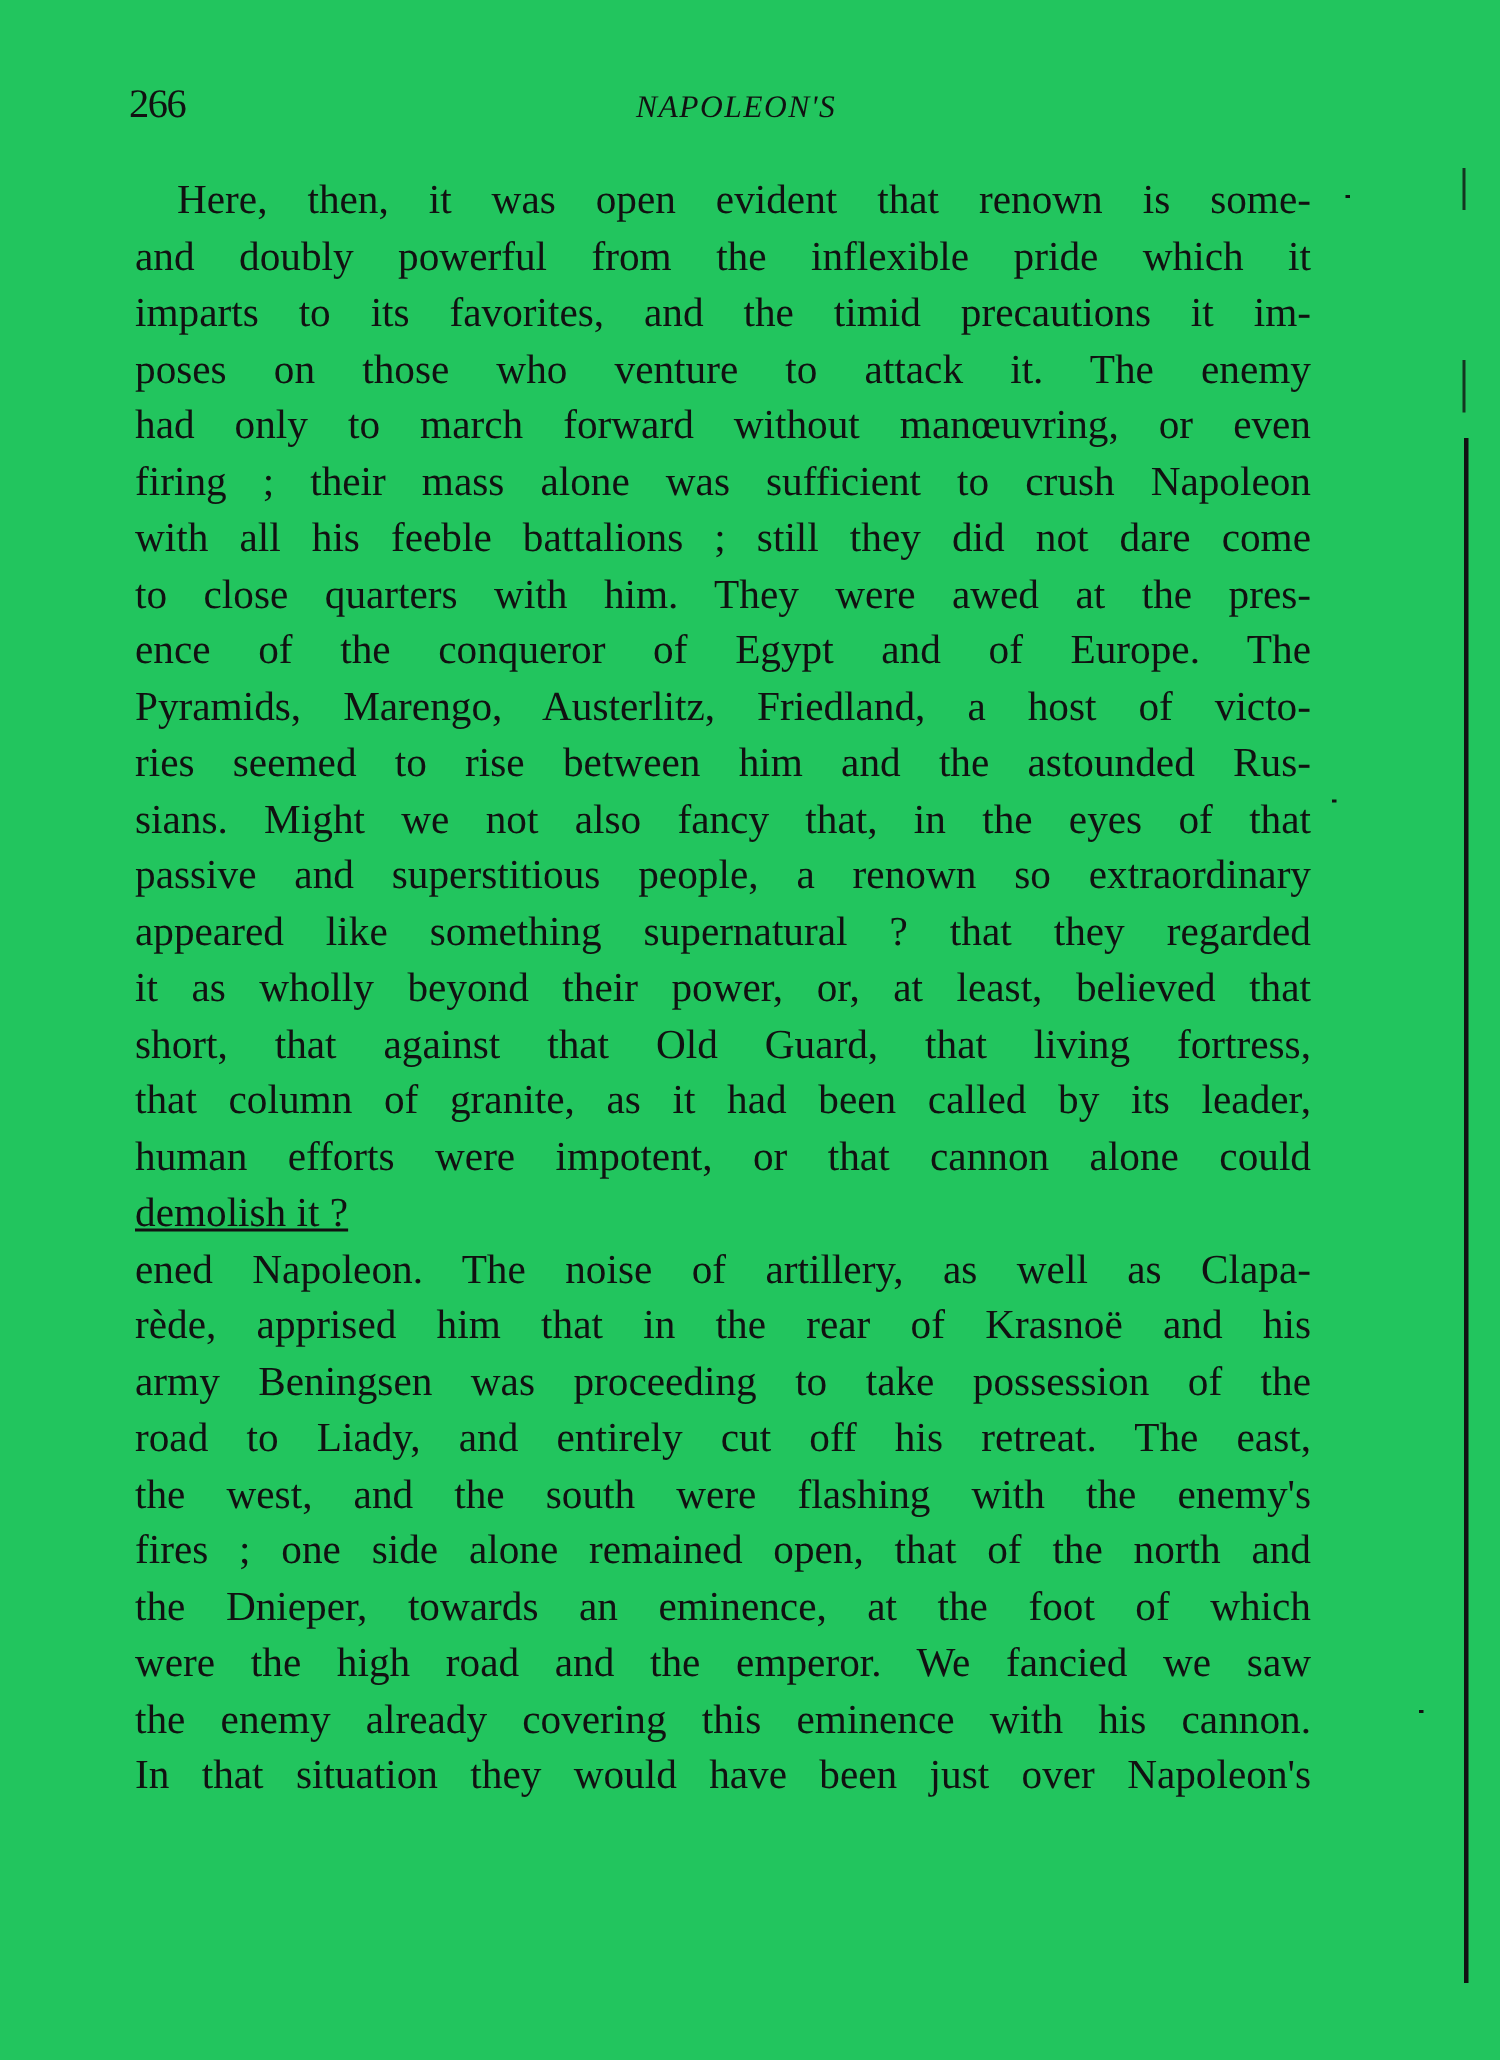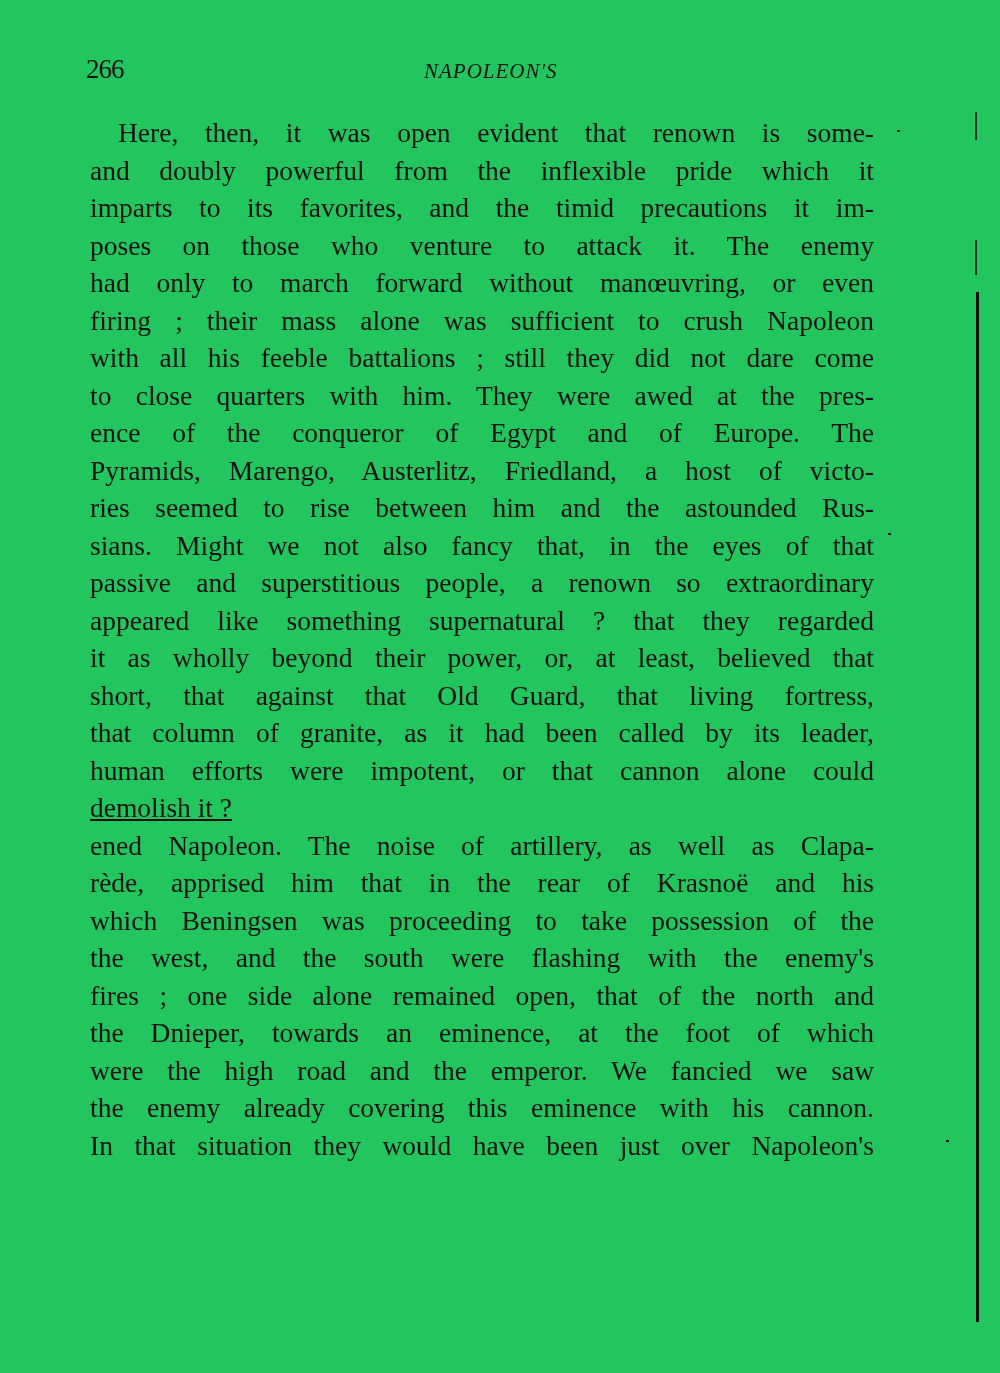--- a/index.html
+++ b/index.html
@@ -115,21 +115,22 @@
       <span class="line">appeared like something supernatural ? that they regarded</span>
       <span class="line">it as wholly beyond their power, or, at least, believed that</span>
       <span class="line">short, that against that Old Guard, that living fortress,</span>
       <span class="line">that column of granite, as it had been called by its leader,</span>
       <span class="line">human efforts were impotent, or that cannon alone could</span>
       <span class="line last">demolish it ?</span>
     </div>
     <div>
       <span class="line">ened Napoleon.  The noise of artillery, as well as Clapa-</span>
       <span class="line">rède, apprised him that in the rear of Krasnoë and his</span>
-      <span class="line">which Beningsen was proceeding to take possession of the</span>
+      <span class="line">army Beningsen was proceeding to take possession of the</span>
+      <span class="line">road to Liady, and entirely cut off his retreat.  The east,</span>
       <span class="line">the west, and the south were flashing with the enemy's</span>
       <span class="line">fires ; one side alone remained open, that of the north and</span>
       <span class="line">the Dnieper, towards an eminence, at the foot of which</span>
       <span class="line">were the high road and the emperor.  We fancied we saw</span>
       <span class="line">the enemy already covering this eminence with his cannon.</span>
       <span class="line">In that situation they would have been just over Napoleon's</span>
     </div>
   </div>
 
   <div class="scan-edge a"></div>

